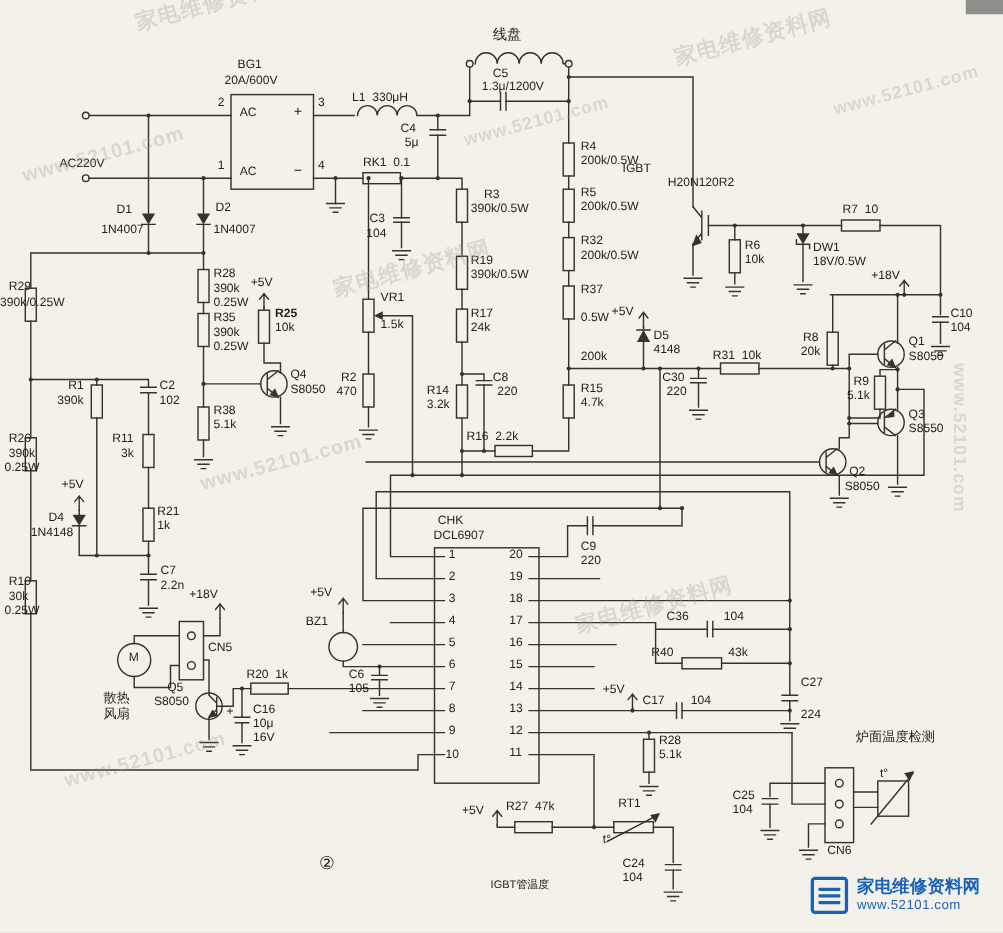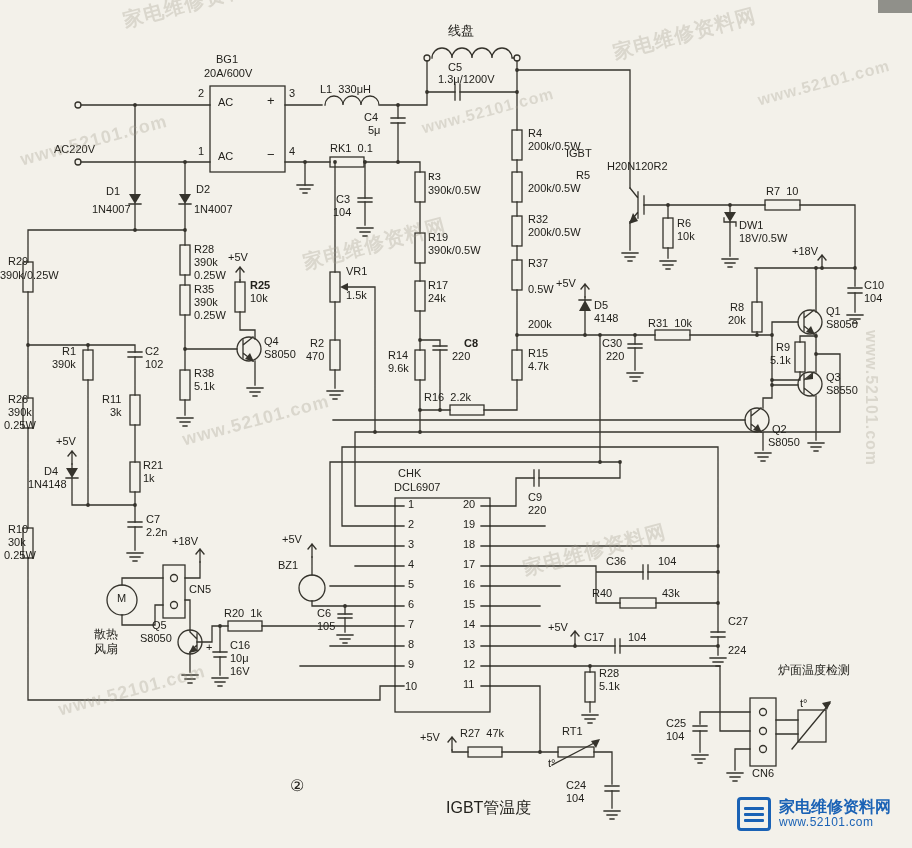--- a/index.html
+++ b/index.html
@@ -375,34 +375,34 @@
       <div class="lbl" style="left: 463px; top: 659px;">12</div>
       <div class="lbl" style="left: 463px; top: 679px;">11</div>
       <div class="lbl" style="left: 282px; top: 534px;">+5V</div>
       <div class="lbl" style="left: 278px; top: 560px;">BZ1</div>
       <div class="lbl" style="left: 317px; top: 608px;">C6</div>
       <div class="lbl" style="left: 317px; top: 621px;">105</div>
       <div class="lbl" style="left: 346px; top: 266px;">VR1</div>
       <div class="lbl" style="left: 346px; top: 290px;">1.5k</div>
       <div class="lbl" style="left: 310px; top: 338px;">R2</div>
       <div class="lbl" style="left: 306px; top: 351px;">470</div>
-      <div class="lbl" style="left: 428px; top: 172px; font-family: Liberation Mono, monospace;">R3</div>
+      <div class="lbl" style="left: 440px; top: 172px;">R3</div>
       <div class="lbl" style="left: 428px; top: 185px;">390k/0.5W</div>
       <div class="lbl" style="left: 428px; top: 232px;">R19</div>
       <div class="lbl" style="left: 428px; top: 245px;">390k/0.5W</div>
       <div class="lbl" style="left: 428px; top: 280px;">R17</div>
       <div class="lbl" style="left: 428px; top: 293px;">24k</div>
       <div class="lbl" style="left: 388px; top: 350px;">R14</div>
-      <div class="lbl" style="left: 388px; top: 363px;">9.6k</div>
-      <div class="lbl" style="left: 464px; top: 338px; font-weight: bold;">C8</div>
+      <div class="lbl" style="left: 388px; top: 363px;">3.2k</div>
+      <div class="lbl" style="left: 448px; top: 338px;">C8</div>
       <div class="lbl" style="left: 452px; top: 351px;">220</div>
       <div class="lbl" style="left: 424px; top: 392px;">R16  2.2k</div>
       <div class="lbl" style="left: 528px; top: 128px;">R4</div>
       <div class="lbl" style="left: 528px; top: 141px;">200k/0.5W</div>
-      <div class="lbl" style="left: 528px; top: 170px; margin-left: 48px;">R5</div>
+      <div class="lbl" style="left: 528px; top: 170px;">R5</div>
       <div class="lbl" style="left: 528px; top: 183px;">200k/0.5W</div>
       <div class="lbl" style="left: 528px; top: 214px;">R32</div>
       <div class="lbl" style="left: 528px; top: 227px;">200k/0.5W</div>
       <div class="lbl" style="left: 528px; top: 258px;">R37</div>
       <div class="lbl" style="left: 528px; top: 271px; margin-top: 48px;">200k</div>
       <div class="lbl" style="left: 528px; top: 284px;">0.5W</div>
       <div class="lbl" style="left: 528px; top: 348px;">R15</div>
       <div class="lbl" style="left: 528px; top: 361px;">4.7k</div>
       <div class="lbl" style="left: 566px; top: 148px;">IGBT</div>
       <div class="lbl" style="left: 566px; top: 161px; padding-left: 41px;">H20N120R2</div>
@@ -442,21 +442,21 @@
       <div class="lbl" style="left: 584px; top: 632px;">C17</div>
       <div class="lbl" style="left: 628px; top: 632px;">104</div>
       <div class="lbl" style="left: 599px; top: 668px;">R28</div>
       <div class="lbl" style="left: 599px; top: 681px;">5.1k</div>
       <div class="lbl" style="left: 420px; top: 732px;">+5V</div>
       <div class="lbl" style="left: 460px; top: 728px;">R27  47k</div>
       <div class="lbl" style="left: 562px; top: 726px;">RT1</div>
       <div class="lbl" style="left: 548px; top: 758px;">t°</div>
       <div class="lbl" style="left: 566px; top: 780px;">C24</div>
       <div class="lbl" style="left: 566px; top: 793px;">104</div>
-      <div class="lbl" style="left: 446px; top: 800px; font-size: 16px;">IGBT管温度</div>
+      <div class="lbl" style="left: 446px; top: 800px; font-size: 10px;">IGBT管温度</div>
       <div class="lbl" style="left: 666px; top: 718px;">C25</div>
       <div class="lbl" style="left: 666px; top: 731px;">104</div>
       <div class="lbl" style="left: 752px; top: 768px;">CN6</div>
       <div class="lbl" style="left: 778px; top: 664px; font-size: 12px;">炉面温度检测</div>
       <div class="lbl" style="left: 800px; top: 698px;">t°</div>
       <div class="lbl" style="left: 290px; top: 778px; font-size: 16px;">②</div>
     </div>
   <div id="watermarks">
       <div class="wm" style="left: 120px; top: 8px; font-size: 20px; transform: rotate(-15deg);">家电维修资料网</div>
       <div class="wm" style="left: 18px; top: 150px; font-size: 18px; transform: rotate(-15deg);">www.52101.com</div>

